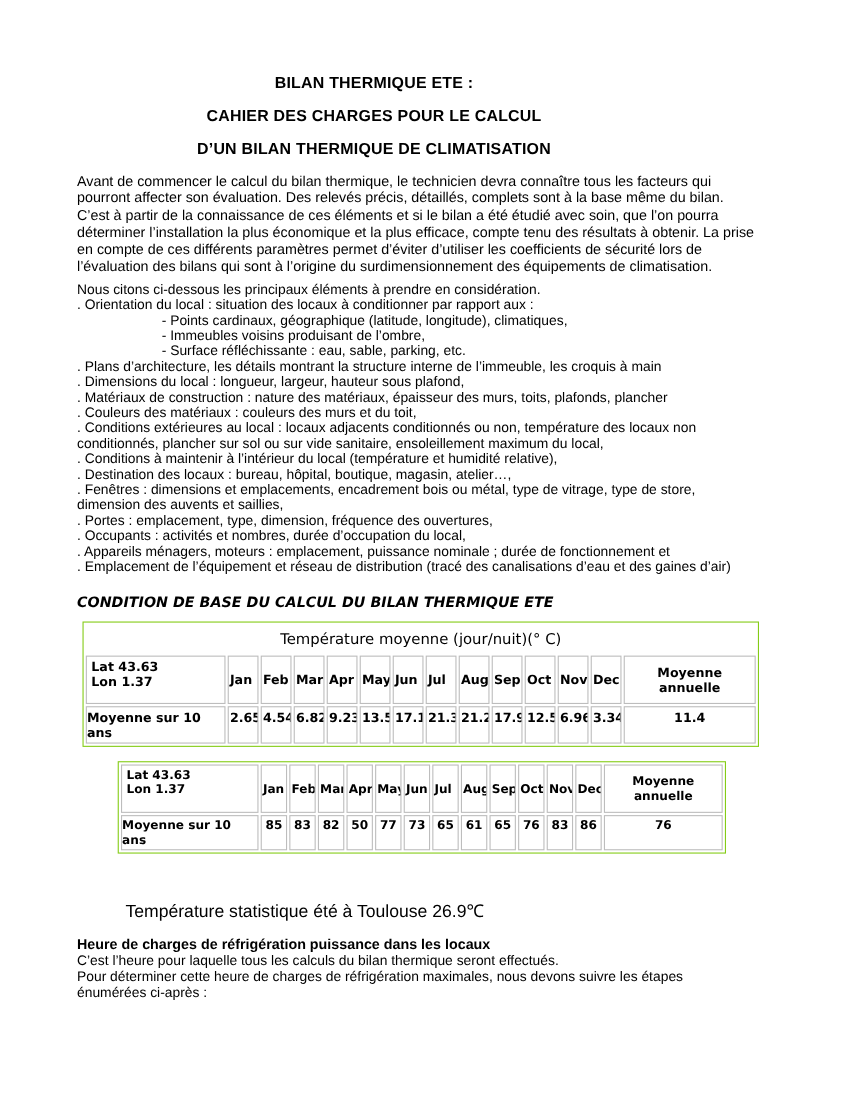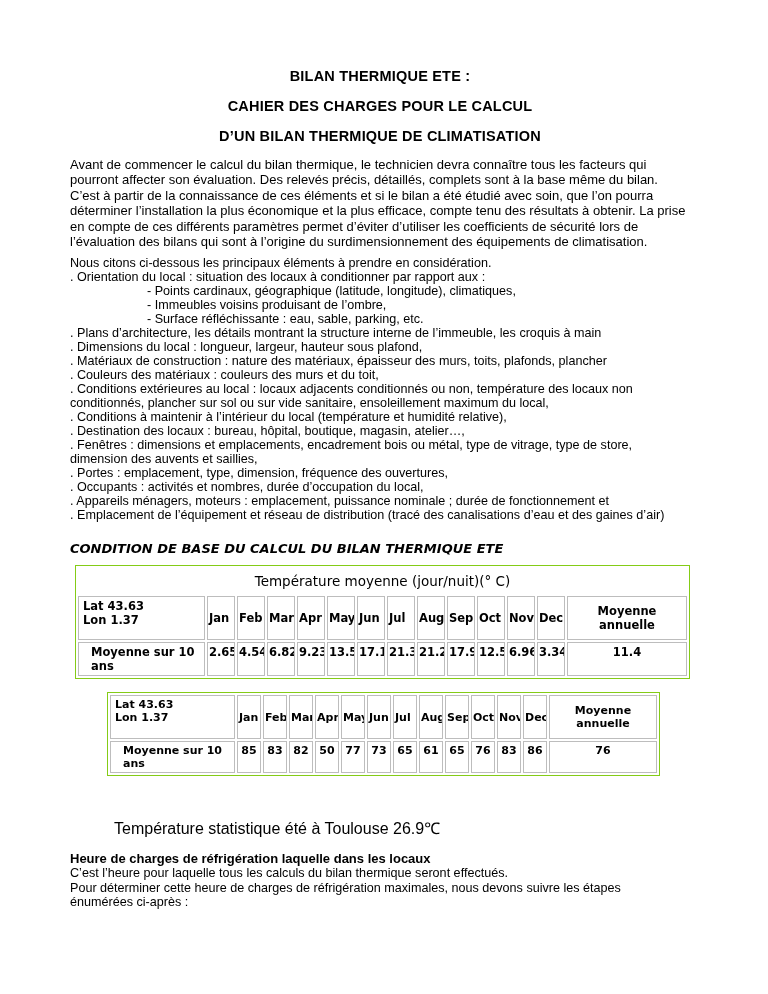--- a/index.html
+++ b/index.html
@@ -3,21 +3,21 @@
 <meta charset="utf-8">
 <style>
   html,body{margin:0;padding:0;}
   body{
     width:768px;height:994px;background:#ffffff;color:#000;
     font-family:"Liberation Sans",sans-serif;position:relative;overflow:hidden;
   }
   .page{position:absolute;inset:0;background:#fff;}
 
   
-  .titles{position:absolute;top:61px;left:0;width:680px;text-align:center;margin-left:40px;}
+  .titles{position:absolute;top:61px;left:0;width:680px;text-align:center;}
   .titles .t{font-size:14.5px;font-weight:bold;line-height:30px;letter-spacing:.2px;}
 
   
   .intro{
     position:absolute;top:157px;left:70px;width:664px;
     font-size:13px;line-height:15.4px;white-space:pre-wrap;
   }
   .elements{
     position:absolute;top:256px;left:70px;width:672px;
     font-size:12.6px;line-height:14px;white-space:pre-wrap;
@@ -37,21 +37,21 @@
   .t2{position:absolute;top:692px;left:107px;width:553px;font-size:11px;}
   .dtable td,.dtable th{box-sizing:border-box;border:1px solid #bdbdbd;padding:2px 1px;font-weight:bold;overflow:hidden;}
   .dtable .tbl-title td{border:none;text-align:center;font-weight:normal;height:26px;vertical-align:middle;}
   .t1 .tbl-title td{font-size:13.5px;}
   .t2 .tbl-title td{font-size:13px;}
   .dtable .hdr th{height:44px;}
   .dtable .corner{text-align:left;vertical-align:top;white-space:pre-line;padding-left:4px;}
   .dtable .month{text-align:left;vertical-align:middle;}
   .dtable .annual-h{text-align:center;vertical-align:middle;}
   .dtable .datarow td{height:30px;vertical-align:top;text-align:center;}
-  .dtable .rowlabel{text-align:left !important;padding-left:12px;}
+  .dtable .rowlabel{text-align:left !important;padding-left:0;}
 
   
   .stat-line{position:absolute;top:817px;left:70px;font-size:16px;margin-left:44px;}
   .maxload-heading{position:absolute;top:851px;left:70px;font-size:13px;font-weight:bold;}
   .maxload-body{position:absolute;top:866px;left:70px;width:664px;font-size:12.6px;line-height:14.6px;white-space:pre-wrap;}
 </style>
 </head>
 <body>
 
 <div class="page">
@@ -197,18 +197,18 @@
       <td>76</td>
       <td>83</td>
       <td>86</td>
       <td>76</td>
     </tr>
   </tbody>
     </table>
 
   <div class="stat-line">Température statistique été à Toulouse 26.9℃</div>
 
-  <div class="maxload-heading">Heure de charges de réfrigération laquelle dans les locaux</div>
+  <div class="maxload-heading">Heure de charges de réfrigération puissance dans les locaux</div>
   <div class="maxload-body">C’est l’heure pour laquelle tous les calculs du bilan thermique seront effectués.
 Pour déterminer cette heure de charges de réfrigération maximales, nous devons suivre les étapes
 énumérées ci-après :</div>
 
 </div>
 
 </body></html>

